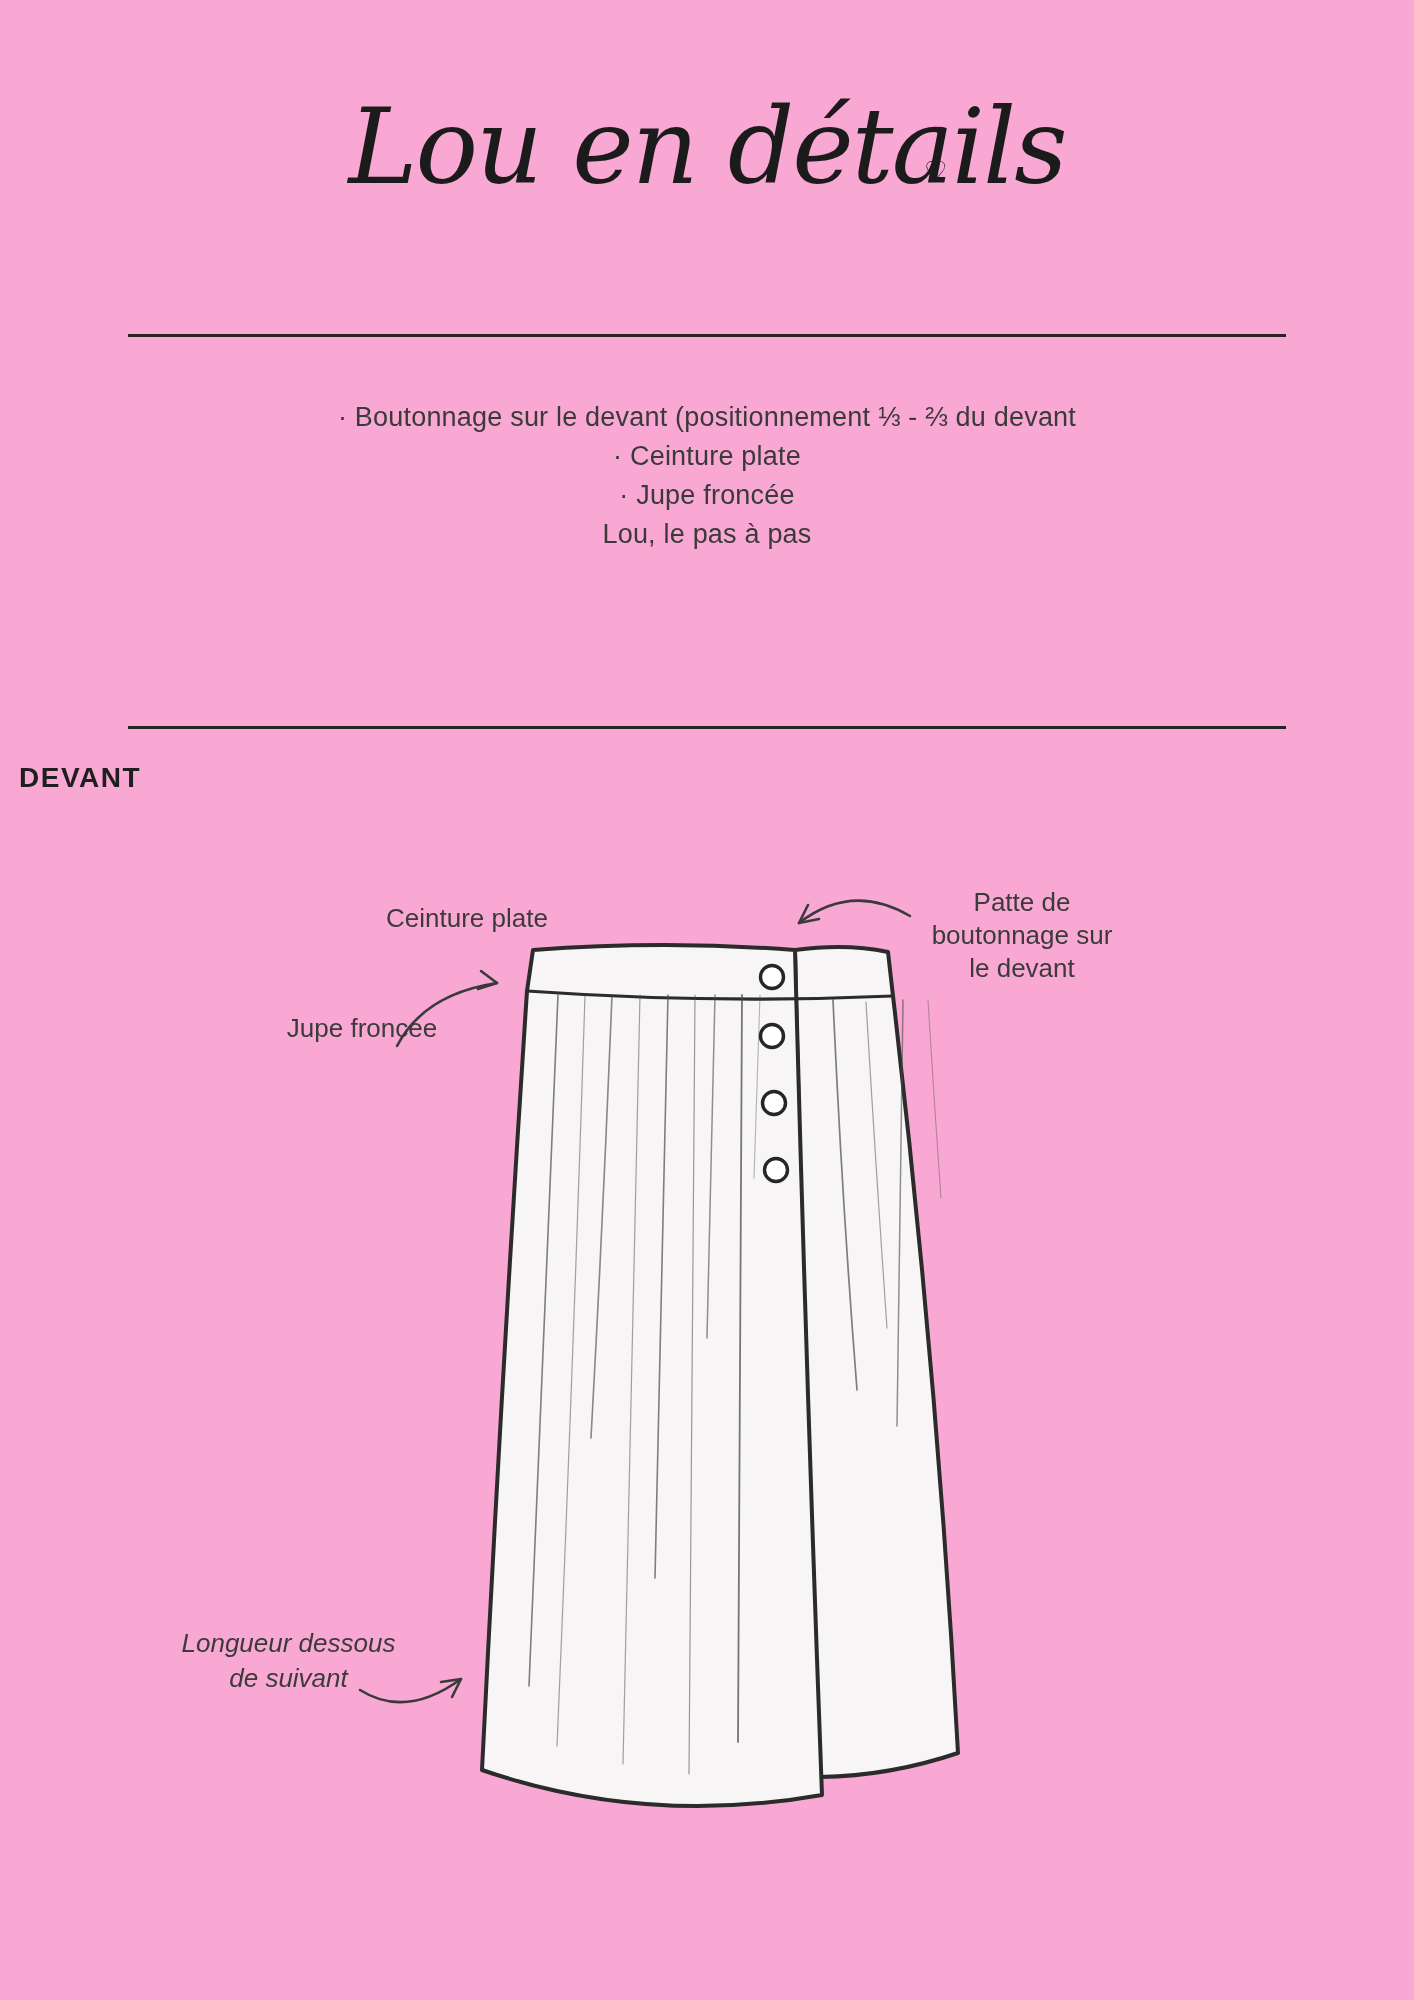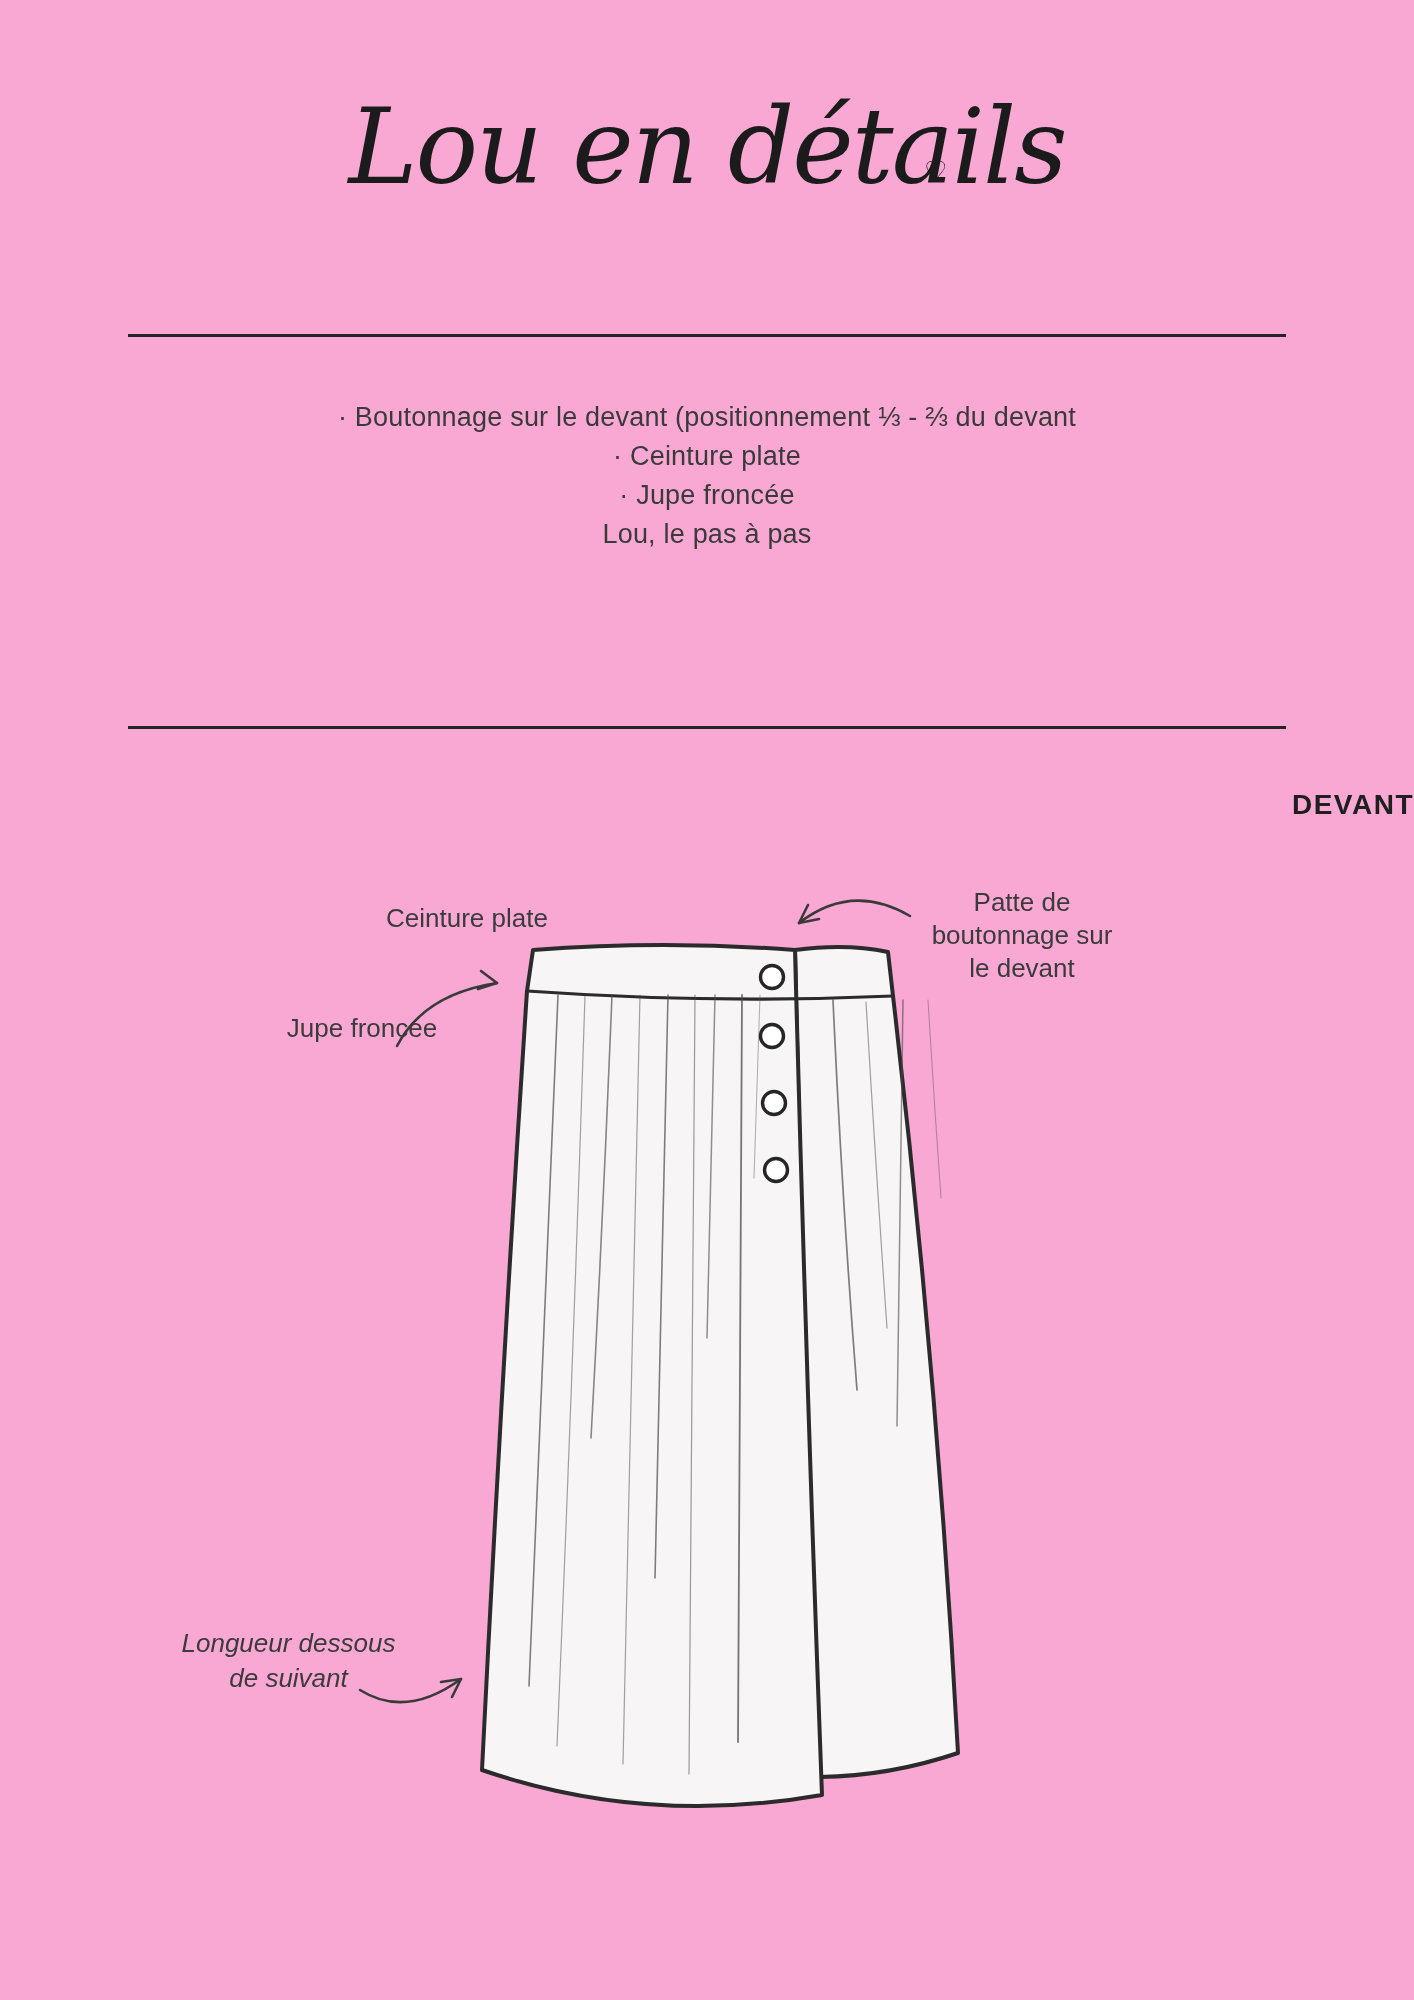--- a/index.html
+++ b/index.html
@@ -37,24 +37,25 @@
   
   .features{
     position:absolute;top:398px;left:0;right:0;
     text-align:center;
     font-size:27px;line-height:39px;
     letter-spacing:0.2px;
     color:#3a3a3a;
   }
   
   .devant{
-    position:absolute;top:789px;left:0;right:0;
-    text-align:right;
+    position:absolute;top:762px;left:0;right:0;
+    text-align:left;
     font-size:28px;font-weight:800;letter-spacing:1.5px;
     color:#1f1f1f;
+    padding-left:19px;
   }
   
   .anno{
     position:absolute;
     font-size:26px;line-height:33px;
     color:#3b3b3b;
     text-align:center;
   }
   .anno-ceinture{left:372px;top:902px;width:190px;}
   .anno-patte{left:902px;top:886px;width:240px;}

